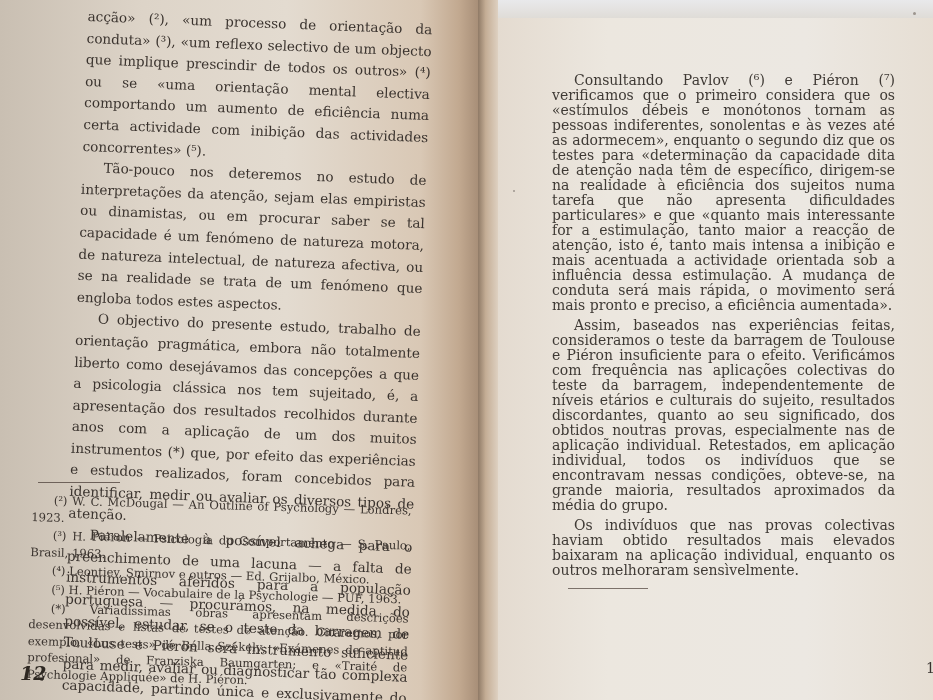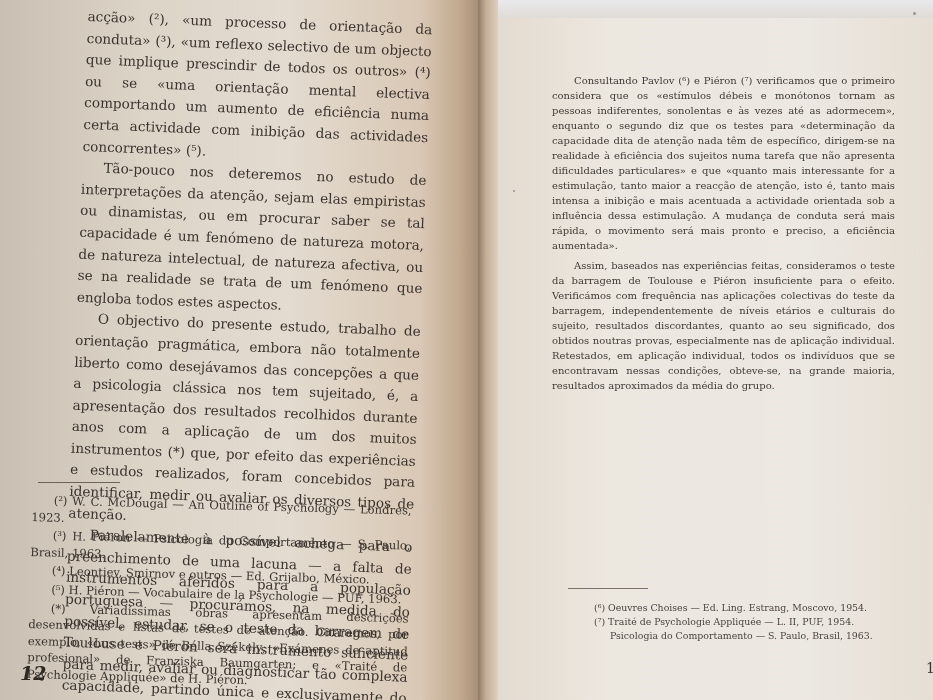--- a/index.html
+++ b/index.html
@@ -45,21 +45,21 @@
     text-align: justify;
   }
   .left-notes p { margin: 0 0 2px 0; }
   .left-notes .ni { text-indent: 22px; }
   .page-num-left {
     position: absolute; left: 20px; top: 662px;
     font-size: 19px; font-weight: bold; font-style: italic; color: #2e2822;
   }
   .right-text {
     position: absolute; left: 54px; top: 55px; width: 343px;
-    font-size: 10px; line-height: 15px; color: #3f3a35;
+    font-size: 14px; line-height: 15px; color: #3f3a35;
     text-align: justify;
   }
   .right-text p { margin: 0 0 5px 0; }
   .right-text .indent2 { text-indent: 22px; }
   .right-rule {
     position: absolute; left: 70px; top: 570px; width: 80px; height: 1px; background: #7b716a;
   }
   .right-notes {
     position: absolute; left: 96px; top: 583px; width: 340px;
     font-size: 9.4px; line-height: 14px; color: #4a443f;
@@ -94,25 +94,21 @@
     <div class="page-num-left">12</div>
   </div>
 
   <div class="gutter"></div>
   <div class="top-strip"></div>
 
   <div class="page-right">
     <div class="right-text">
       <p class="indent2">Consultando Pavlov (⁶) e Piéron (⁷) verificamos que o primeiro considera que os «estímulos débeis e monótonos tornam as pessoas indiferentes, sonolentas e às vezes até as adormecem», enquanto o segundo diz que os testes para «determinação da capacidade dita de atenção nada têm de específico, dirigem-se na realidade à eficiência dos sujeitos numa tarefa que não apresenta dificuldades particulares» e que «quanto mais interessante for a estimulação, tanto maior a reacção de atenção, isto é, tanto mais intensa a inibição e mais acentuada a actividade orientada sob a influência dessa estimulação. A mudança de conduta será mais rápida, o movimento será mais pronto e preciso, a eficiência aumentada».</p>
       <p class="indent2">Assim, baseados nas experiências feitas, consideramos o teste da barragem de Toulouse e Piéron insuficiente para o efeito. Verificámos com frequência nas aplicações colectivas do teste da barragem, independentemente de níveis etários e culturais do sujeito, resultados discordantes, quanto ao seu significado, dos obtidos noutras provas, especialmente nas de aplicação individual. Retestados, em aplicação individual, todos os indivíduos que se encontravam nessas condições, obteve-se, na grande maioria, resultados aproximados da média do grupo.</p>
+      <p class="indent2">Os indivíduos que nas provas colectivas haviam obtido resultados mais elevados baixaram na aplicação individual, enquanto os outros melhoraram sensìvelmente.</p>
     </div>
     <div class="right-rule"></div>
-    <div class="right-notes">
-      <p>(⁶) Oeuvres Choises — Ed. Ling. Estrang, Moscovo, 1954.</p>
-      <p>(⁷) Traité de Psychologie Appliquée — L. II, PUF, 1954.</p>
-      <p class="cont">Psicologia do Comportamento — S. Paulo, Brasil, 1963.</p>
-    </div>
     <div class="page-num-right">1</div>
   </div>
 
   <div class="speck" style="left:913px; top:12px;"></div>
   <div class="speck" style="left:513px; top:190px; width:2px; height:2px;"></div>
 </div>
 
 </body></html>

